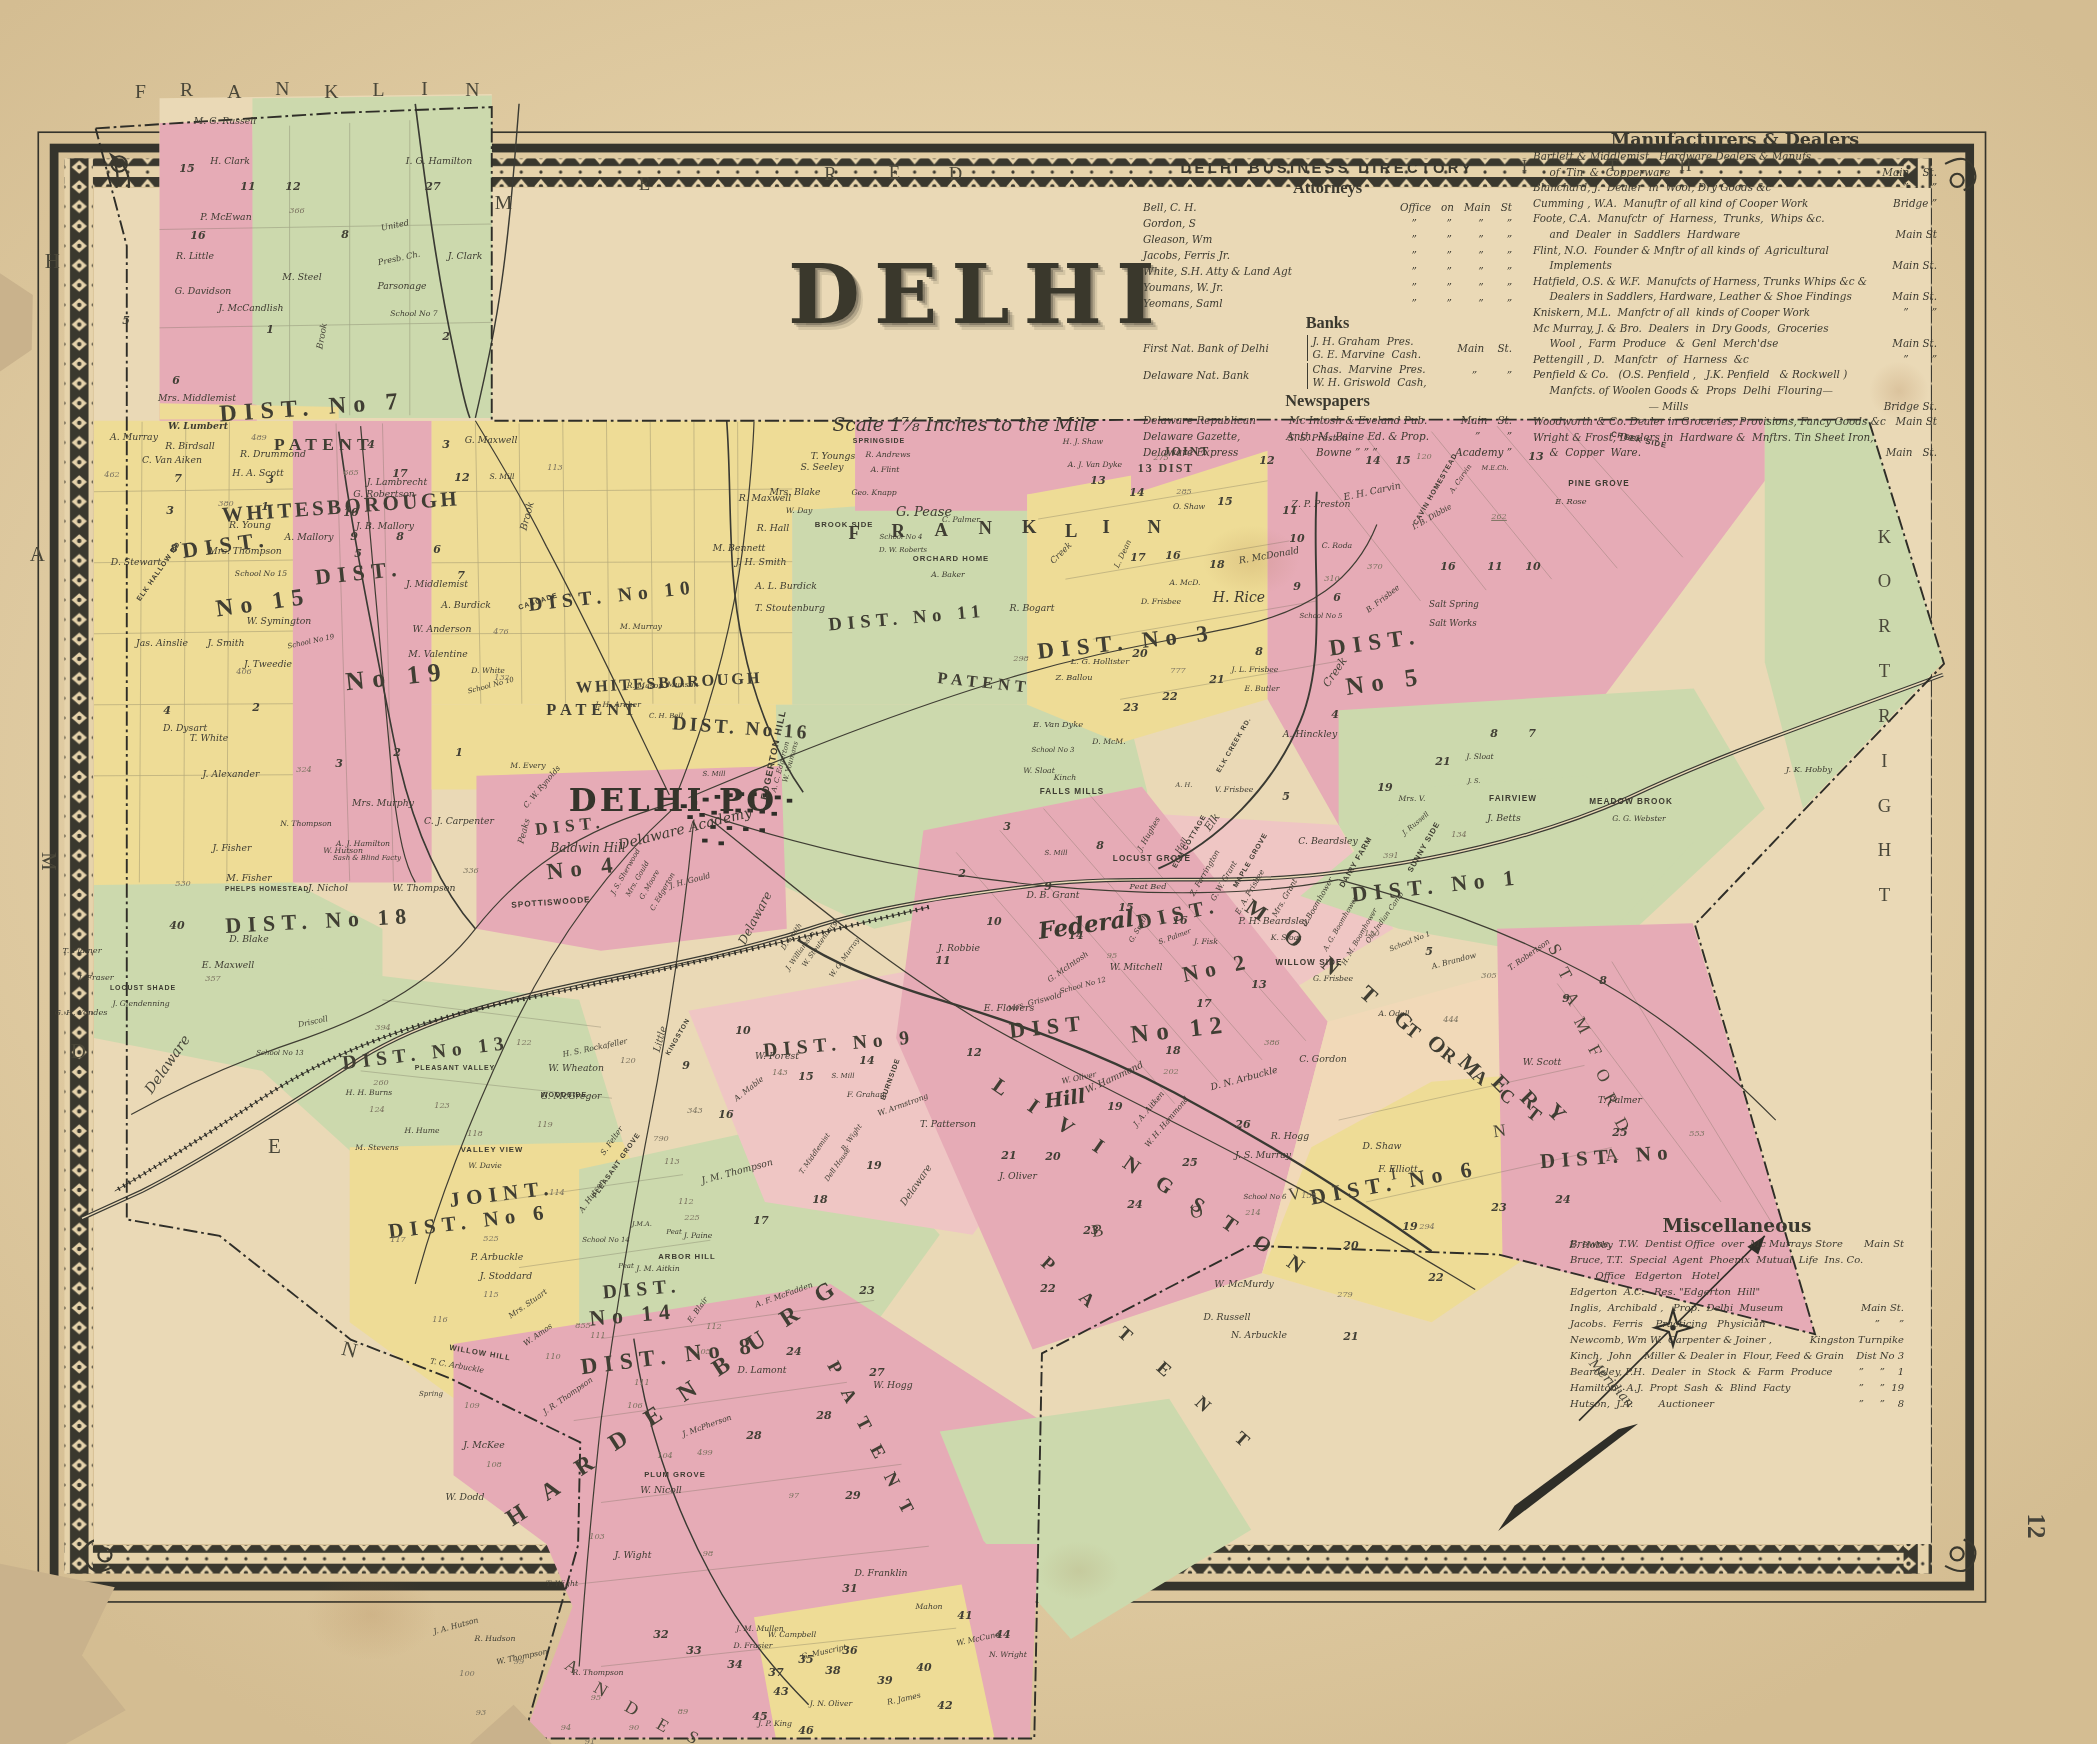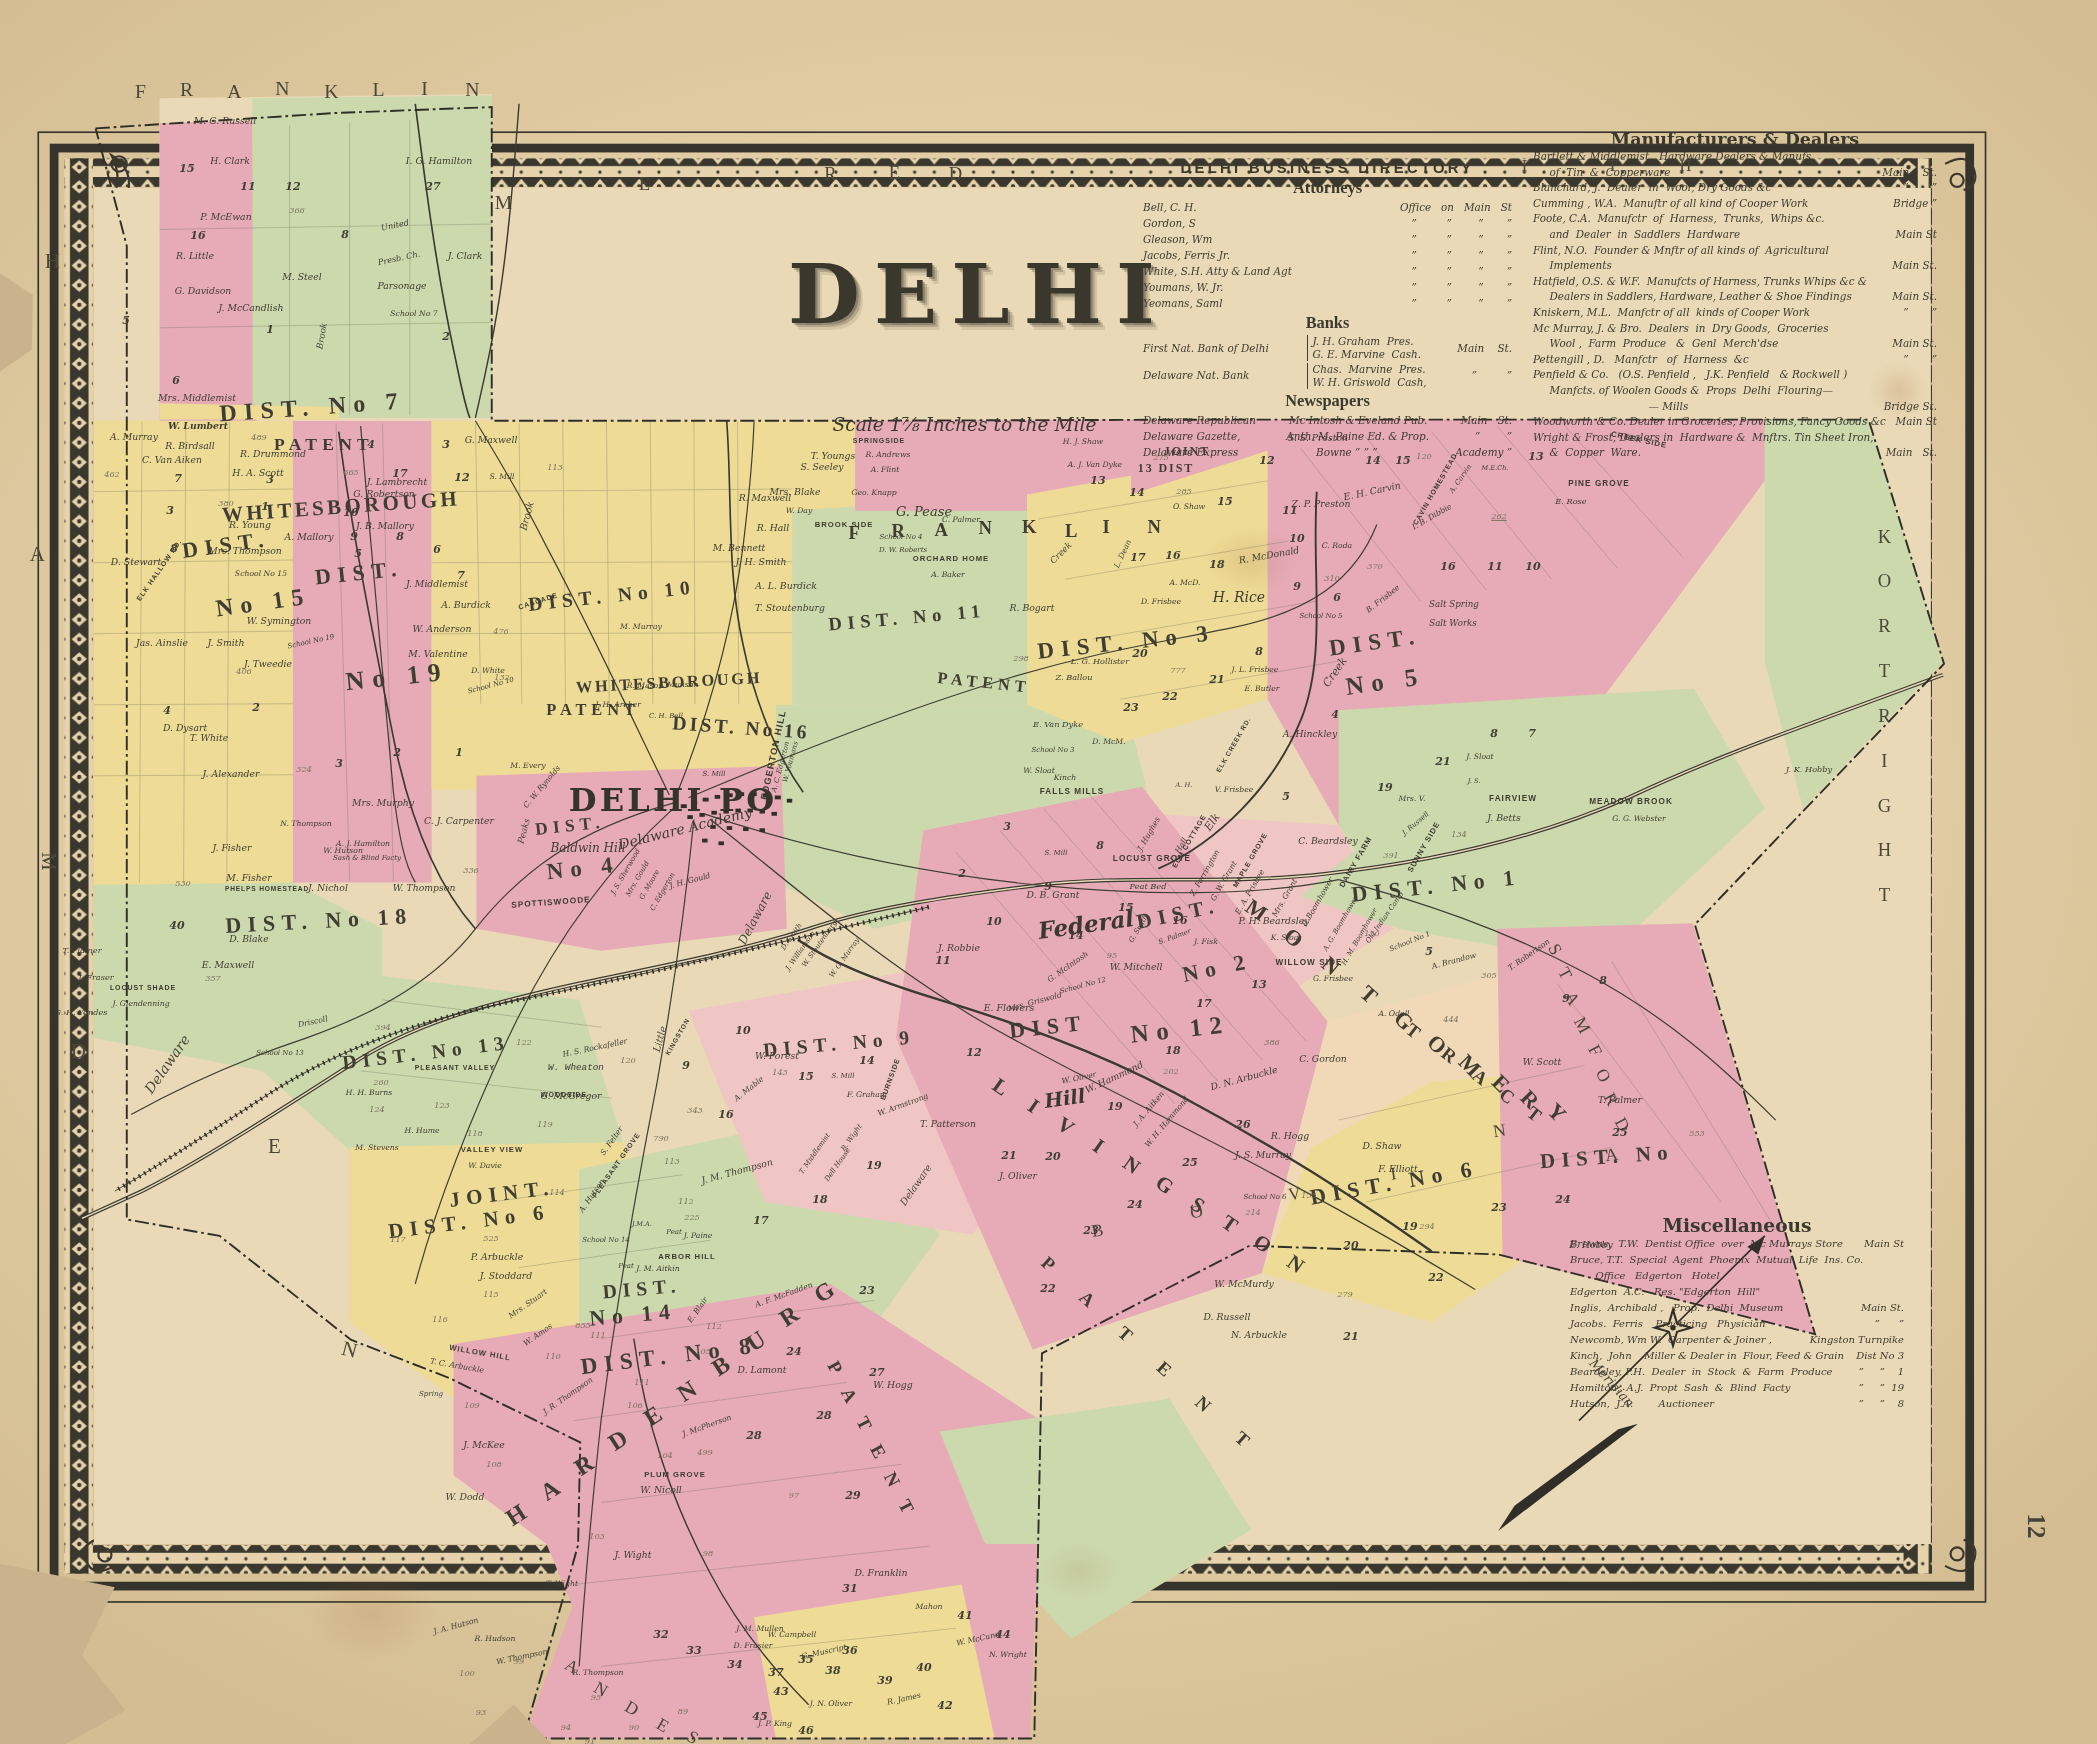--- a/index.html
+++ b/index.html
@@ -814,21 +814,21 @@
       <div class="lbl nm" style="left: 1542px; top: 1062px; font-size: 9.3px; transform: translate(-50%, -50%) rotate(0deg);">W. Scott</div>
       <div class="lbl nm" style="left: 1620px; top: 1100px; font-size: 9.3px; transform: translate(-50%, -50%) rotate(0deg);">T. Palmer</div>
       <div class="lbl nm" style="left: 1591px; top: 1245px; font-size: 9.3px; transform: translate(-50%, -50%) rotate(0deg);">E. Hobby</div>
       <div class="lbl nm" style="left: 313px; top: 1022px; font-size: 7.7px; transform: translate(-50%, -50%) rotate(-12deg);">Driscoll</div>
       <div class="lbl nm" style="left: 280px; top: 1053px; font-size: 7px; transform: translate(-50%, -50%) rotate(0deg);">School No 13</div>
       <div class="lbl nm" style="left: 369px; top: 1093px; font-size: 7.7px; transform: translate(-50%, -50%) rotate(0deg);">H. H. Burns</div>
       <div class="lbl nm" style="left: 377px; top: 1148px; font-size: 7.7px; transform: translate(-50%, -50%) rotate(0deg);">M. Stevens</div>
       <div class="lbl nm" style="left: 422px; top: 1131px; font-size: 7.7px; transform: translate(-50%, -50%) rotate(0deg);">H. Hume</div>
       <div class="lbl nm" style="left: 485px; top: 1166px; font-size: 7.7px; transform: translate(-50%, -50%) rotate(0deg);">W. Davie</div>
       <div class="lbl nm" style="left: 595px; top: 1048px; font-size: 7.7px; transform: translate(-50%, -50%) rotate(-12deg);">H. S. Rockafeller</div>
-      <div class="lbl nm" style="left: 576px; top: 1068px; font-size: 9.3px; transform: translate(-50%, -50%) rotate(0deg); font-family: Liberation Mono, monospace;">W. Wheaton</div>
+      <div class="lbl nm" style="left: 576px; top: 1068px; font-size: 9.3px; transform: translate(-50%, -50%) rotate(0deg);">W. Wheaton</div>
       <div class="lbl nm" style="left: 571px; top: 1096px; font-size: 9.3px; transform: translate(-50%, -50%) rotate(0deg);">G. McGregor</div>
       <div class="lbl nm" style="left: 612px; top: 1141px; font-size: 7.7px; transform: translate(-50%, -50%) rotate(-55deg);">S. Felter</div>
       <div class="lbl nm" style="left: 777px; top: 1056px; font-size: 9.3px; transform: translate(-50%, -50%) rotate(0deg);">W. Forest</div>
       <div class="lbl nm" style="left: 749px; top: 1089px; font-size: 7.7px; transform: translate(-50%, -50%) rotate(-38deg);">A. Mable</div>
       <div class="lbl nm" style="left: 737px; top: 1171px; font-size: 9.3px; transform: translate(-50%, -50%) rotate(-15deg);">J. M. Thompson</div>
       <div class="lbl nm" style="left: 815px; top: 1154px; font-size: 7px; transform: translate(-50%, -50%) rotate(-55deg);">T. Middlemist</div>
       <div class="lbl nm" style="left: 838px; top: 1165px; font-size: 7px; transform: translate(-50%, -50%) rotate(-55deg);">Dell House</div>
       <div class="lbl nm" style="left: 852px; top: 1138px; font-size: 7px; transform: translate(-50%, -50%) rotate(-55deg);">B. Wight</div>
       <div class="lbl nm" style="left: 867px; top: 1095px; font-size: 7.7px; transform: translate(-50%, -50%) rotate(0deg);">F. Graham</div>
       <div class="lbl nm" style="left: 903px; top: 1105px; font-size: 7.7px; transform: translate(-50%, -50%) rotate(-20deg);">W. Armstrong</div>

